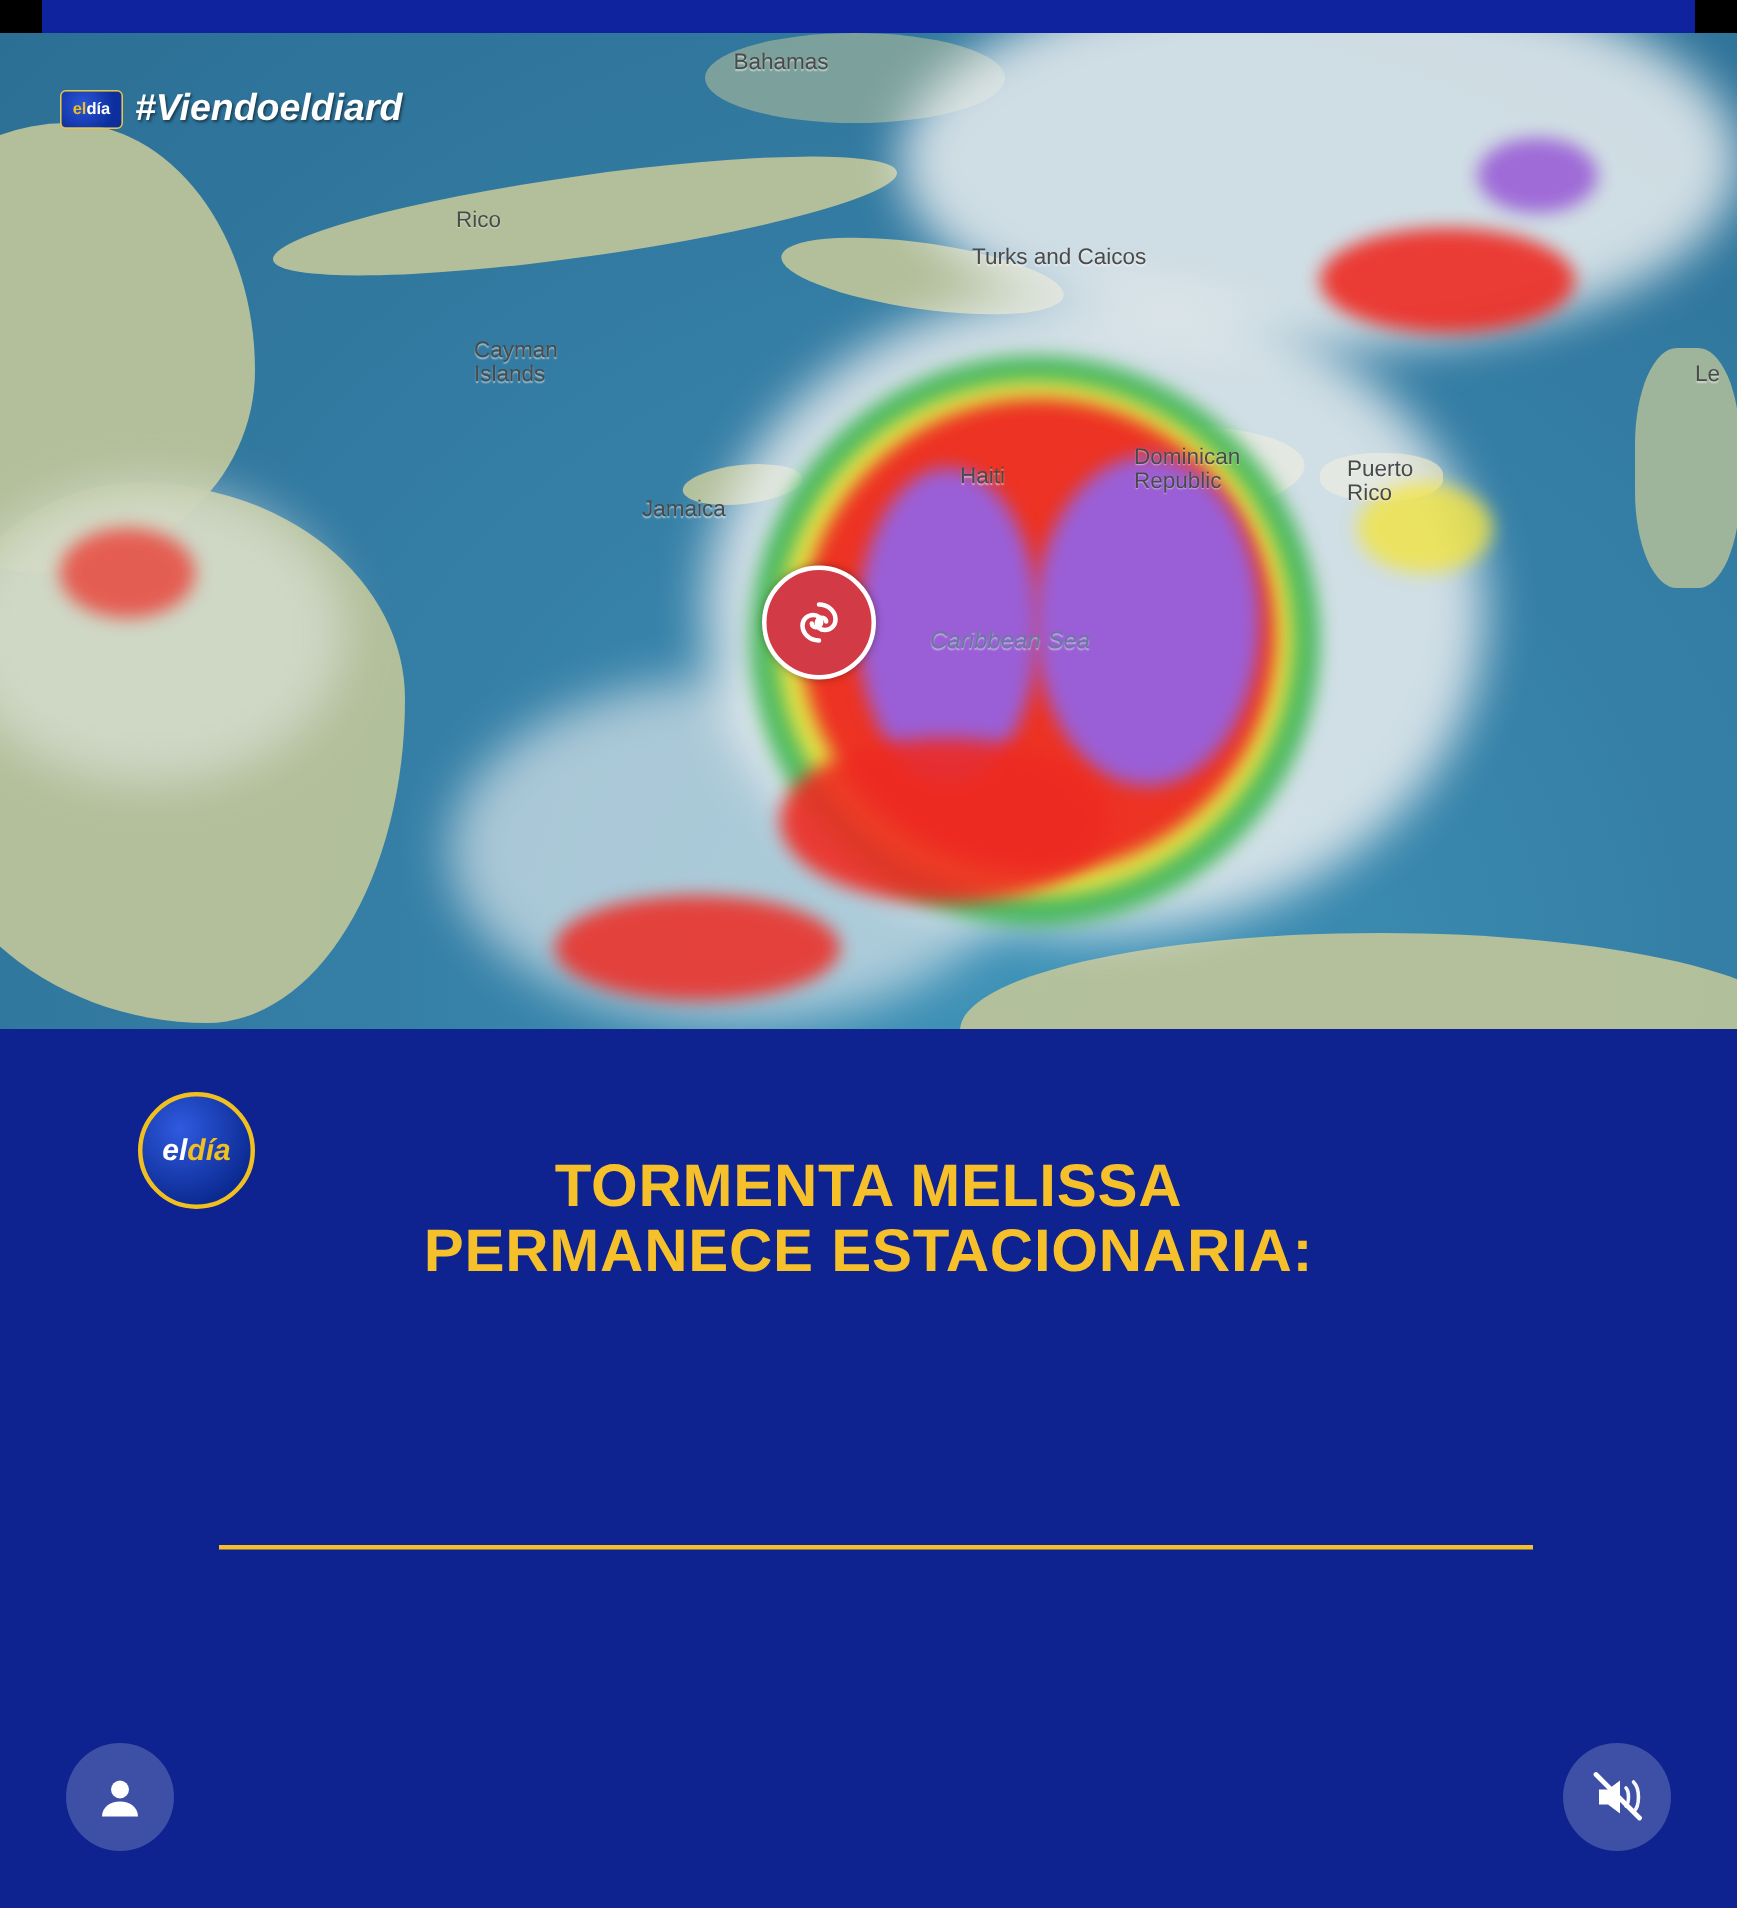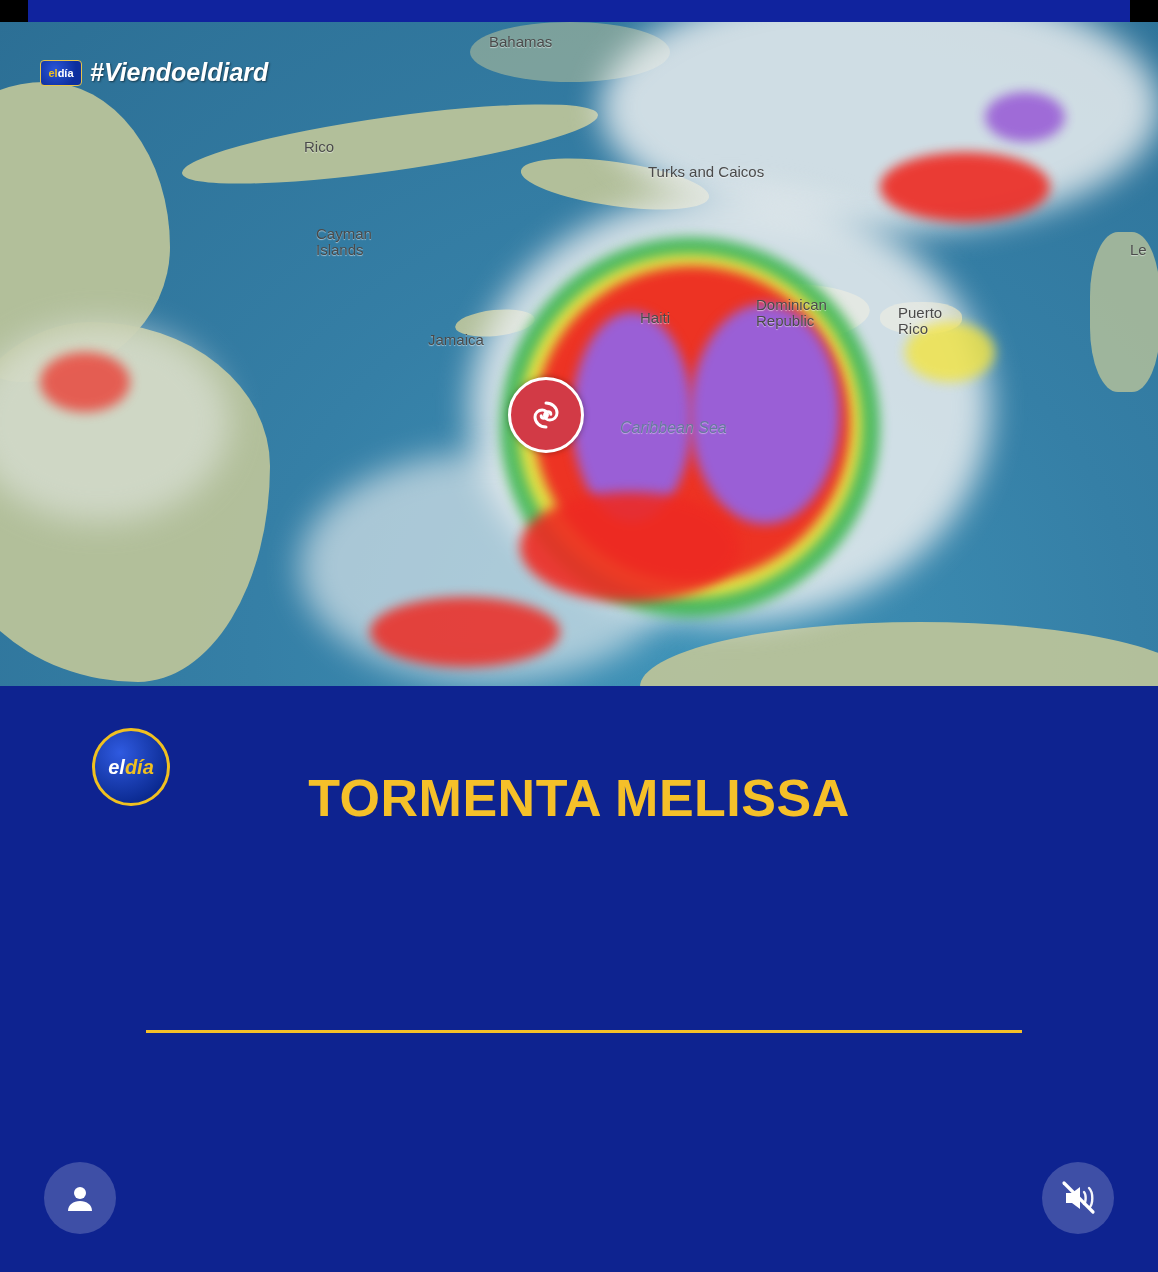--- a/index.html
+++ b/index.html
@@ -180,21 +180,21 @@
     background: #0e2390;
   }
   .caption-inner {
     position: absolute;
     top: 84px;
     left: 0; right: 0;
     text-align: center;
   }
   .headline {
     color: #f5c029;
-    font-size: 52px;
+    font-size: 40px;
     font-weight: bold;
     line-height: 1.08;
     letter-spacing: .5px;
     margin: 0;
     text-transform: uppercase;
   }
   .subhead {
     color: #ffffff;
     font-size: 40px;
     font-weight: normal;
@@ -305,20 +305,21 @@
         <span>el</span>
           <span class="el">día</span>
       </div>
       <div class="time-chip">06:50 AM</div>
     </div>
   </div>
 
   <div class="caption">
     <div class="caption-inner">
       <div class="headline">TORMENTA MELISSA</div>
+      <div class="headline">PERMANECE ESTACIONARIA:</div>
     </div>
     <div class="rule"></div>
   </div>
 
   <button class="round-btn btn-profile" aria-label="profile">
     <svg width="34" height="34" viewBox="0 0 34 34">
       <circle cx="17" cy="12" r="6" fill="#ffffff"></circle>
       <path d="M5 30c0-6.2 5.4-10 12-10s12 3.8 12 10z" fill="#ffffff"></path>
     </svg>
   </button>

